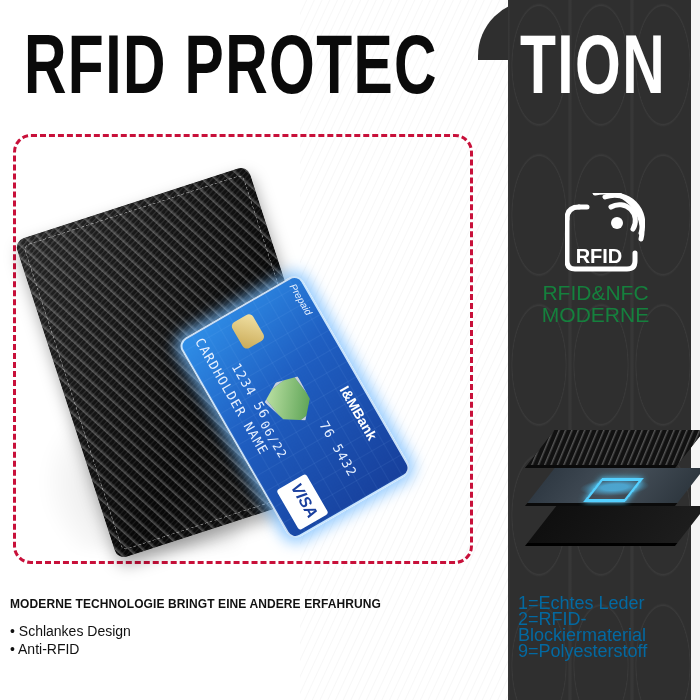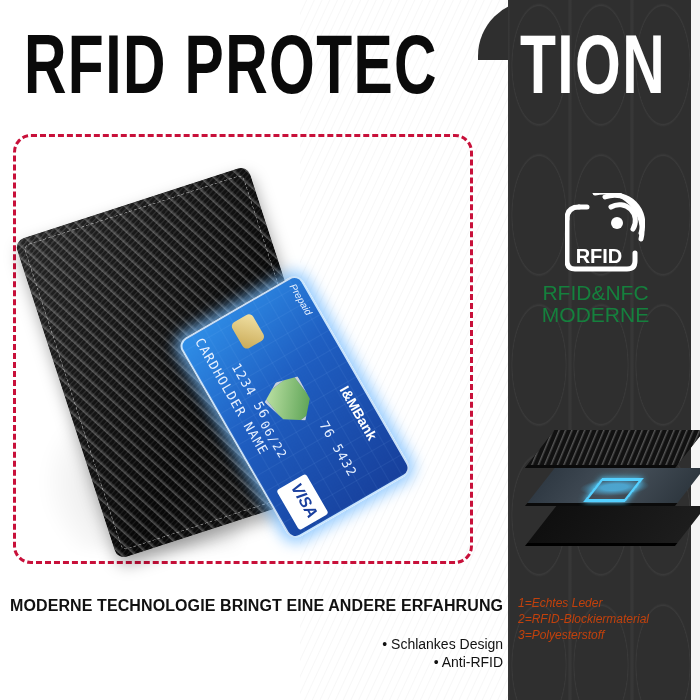--- a/index.html
+++ b/index.html
@@ -158,31 +158,31 @@
     content: ""; position: absolute; left: 55px; top: 10px; width: 36px; height: 18px;
     border: 3px solid #55d0ff; box-shadow: 0 0 6px #55d0ff;
   }
   .layer-3 {
     top: 86px; height: 40px;
     background: linear-gradient(90deg, #0f0f0f, #1d1d1d);
     border-bottom: 3px solid #000;
   }
 
   .layers-legend {
-    position: absolute; left: 518px; top: 595px; color: #c2410c;
-    font-size: 12px; line-height: 16px; font-family: "Liberation Sans", sans-serif; font-style: italic;
+    position: absolute; left: 518px; top: 595px; color: #0369a1;
+    font-size: 18px; line-height: 16px; font-family: "Liberation Sans", sans-serif;
   }
 
   .features {
     position: absolute; left: 10px; top: 597px; color: #111;
     font-family: "Liberation Sans", sans-serif;
   }
-  .features .title { font-weight: 700; font-size: 16px; letter-spacing: 0.1px; white-space: nowrap; margin-bottom: 20px; }
+  .features .title { font-weight: 700; font-size: 12px; letter-spacing: 0.1px; white-space: nowrap; margin-bottom: 11px; }
   .features ul { list-style: none; }
-  .features li { font-size: 14px; line-height: 18px; text-align: right; }
+  .features li { font-size: 14px; line-height: 18px; }
   .features li::before { content: "• "; }
 </style>
 </head>
 <body>
 
 <div class="bg-swoosh"></div>
 <div class="dark-panel-curve"></div>
 <div class="dark-panel">
   <div class="pattern"></div>
 </div>
@@ -232,21 +232,21 @@
 
 <div class="layers">
   <div class="layer layer-1"></div>
   <div class="layer layer-2"></div>
   <div class="layer layer-3"></div>
 </div>
 
 <div class="layers-legend">
   <div>1=Echtes Leder</div>
   <div>2=RFID-Blockiermaterial</div>
-  <div>3=Polyesterstoff</div>
+  <div>9=Polyesterstoff</div>
 </div>
 
 <div class="features">
   <div class="title">MODERNE TECHNOLOGIE BRINGT EINE ANDERE ERFAHRUNG</div>
   <ul>
     <li>Schlankes Design</li>
     <li>Anti-RFID</li>
   </ul>
 </div>
 

